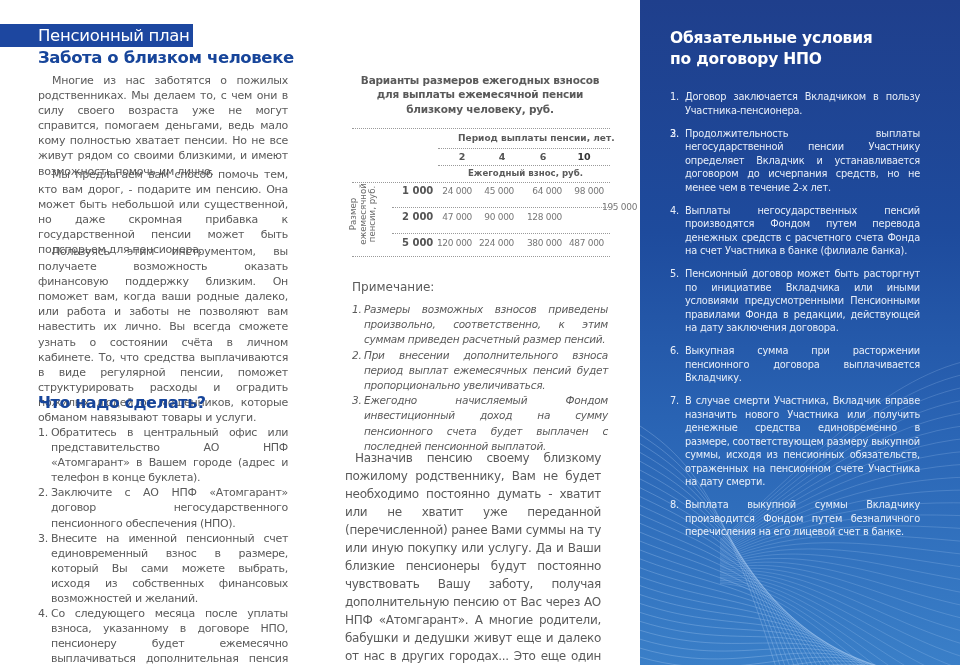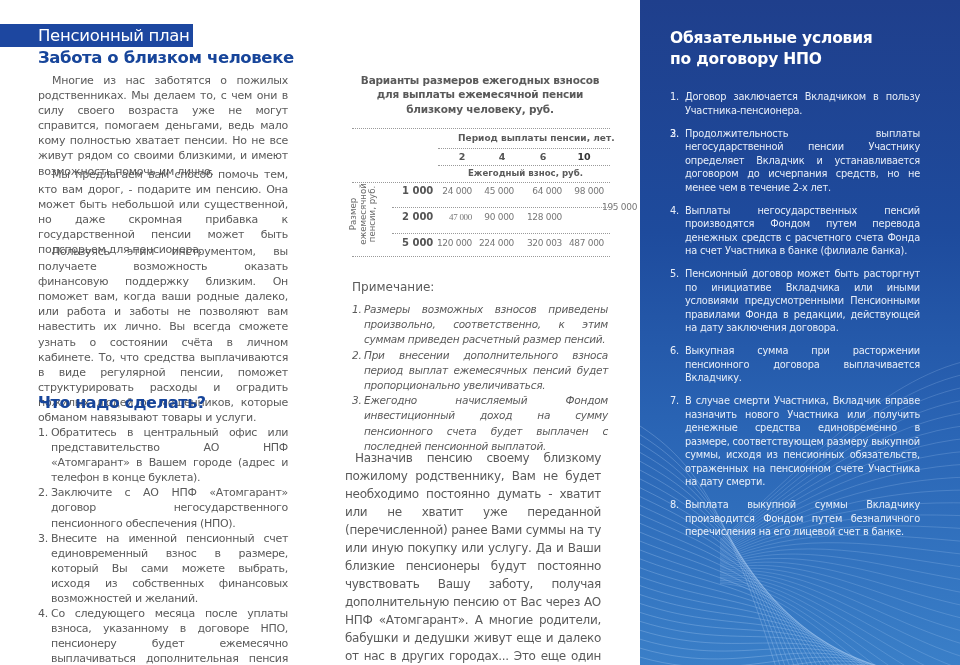--- a/index.html
+++ b/index.html
@@ -132,30 +132,30 @@
     </div>
 
     <div class="cell rowlbl" style="left:50px; top:57px;">1 000</div>
     <div class="cell val" style="left:74px; top:58px;">24 000</div>
     <div class="cell val" style="left:116px; top:58px;">45 000</div>
     <div class="cell val" style="left:164px; top:58px;">64 000</div>
     <div class="cell val" style="left:206px; top:58px;padding-left:8px;">98 000</div>
     <div class="dotline" style="left:40px; top:79px; width:218px;"></div>
 
     <div class="cell rowlbl" style="left:50px; top:83px;">2 000</div>
-    <div class="cell val" style="left:74px; top:84px;font-family:Liberation Serif, serif;">47 000</div>
+    <div class="cell val" style="left:74px; top:84px;">47 000</div>
     <div class="cell val" style="left:116px; top:84px;">90 000</div>
     <div class="cell val" style="left:164px; top:84px;">128 000</div>
     <div class="cell val" style="left:206px; top:74px;padding-left:44px;">195 000</div>
     <div class="dotline" style="left:40px; top:105px; width:218px;"></div>
 
     <div class="cell rowlbl" style="left:50px; top:109px;">5 000</div>
     <div class="cell val" style="left:74px; top:110px;">120 000</div>
     <div class="cell val" style="left:116px; top:110px;">224 000</div>
-    <div class="cell val" style="left:164px; top:110px;">320 003</div>
+    <div class="cell val" style="left:164px; top:110px;">380 000</div>
     <div class="cell val" style="left:206px; top:110px;">487 000</div>
     <div class="dotline" style="left:0; top:128px; width:258px;"></div>
   </div>
 
   <div class="note-title">Примечание:</div>
   <ol class="note-list">
     <li><span class="num">1.</span><span>Размеры возможных взносов приведены произвольно, соответственно, к этим суммам приведен расчетный размер пенсий.</span></li>
     <li><span class="num">2.</span><span>При внесении дополнительного взноса период выплат ежемесячных пенсий будет пропорционально увеличиваться.</span></li>
     <li><span class="num">3.</span><span>Ежегодно начисляемый Фондом инвестиционный доход на сумму пенсионного счета будет выплачен с последней пенсионной выплатой.</span></li>
   </ol>

